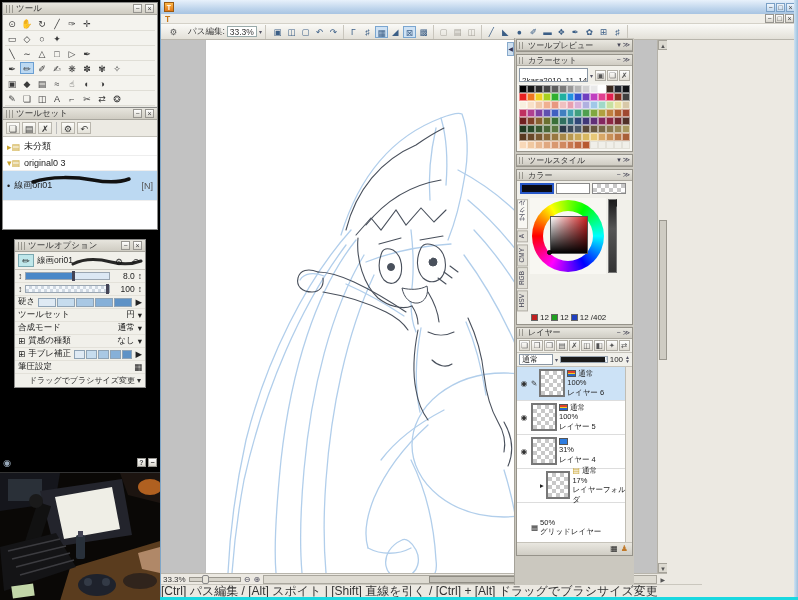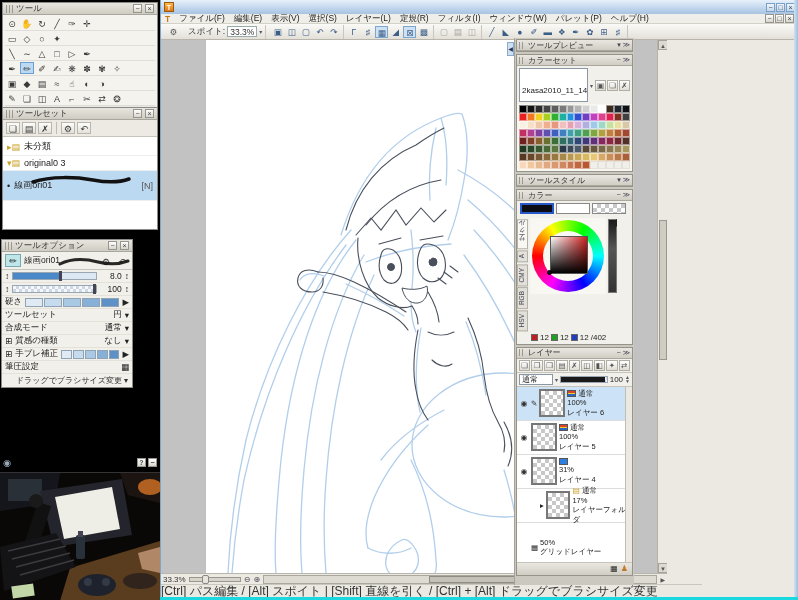--- a/index.html
+++ b/index.html
@@ -80,21 +80,21 @@
   #cyanline { position:absolute; left:160px; top:597px; width:638px; height:3px; background:#19d8e0; }
   #rightborder { position:absolute; left:794px; top:0; width:4px; height:597px; background:linear-gradient(90deg,#cfe2f2,#9cc0de); }
 
   
   #dock { position:absolute; left:514px; top:38px; width:120px; height:547px; background:#cbc8bf; border-left:1px solid #a5a299; padding:1px; }
   .dpanel { background:#f1f0ea; border:1px solid #96938a; margin-bottom:2px; }
   .dhead { height:11px; background:linear-gradient(#e9e7e0,#d0cdc4); border-bottom:1px solid #aaa79e; display:flex; align-items:center; gap:3px; padding:0 2px; font-size:8px; color:#333; }
   .dhead .grip { width:6px; height:7px; background:repeating-linear-gradient(90deg,#9a9890 0 1px,transparent 1px 3px); }
   .dhead .dbtn { margin-left:auto; display:flex; gap:2px; font-size:7px; color:#445; }
   .presetrow { display:flex; align-items:center; gap:2px; padding:2px; }
-  .presetbox { flex:1; background:#fff; border:1px solid #8a97a5; height:12px; font-size:8px; line-height:11px; padding:16px 2px; white-space:nowrap; overflow:hidden; }
+  .presetbox { flex:1; background:#fff; border:1px solid #8a97a5; height:12px; font-size:8px; line-height:11px; padding:6px 2px; white-space:nowrap; overflow:hidden; }
   .mini { width:11px; height:11px; border:1px solid #b0ada4; background:linear-gradient(#fff,#e0ddd4); font-size:7.5px; line-height:10px; text-align:center; color:#555; }
   #palette-grid { display:grid; grid-template-columns:repeat(14,1fr); gap:0; padding:1px 2px 2px 2px; background:#f7f6f1; }
   #palette-grid .cell { height:8px; border:1px solid rgba(255,255,255,.5); }
   #palette-grid .empty { background:#f0efe9; border:1px solid #e3e1d9; }
 
   
   #fgswrow { display:flex; gap:2px; padding:2px 3px; }
   #colorbody { display:flex; padding:1px 1px 0 0; }
   #color-tabs { width:11px; display:flex; flex-direction:column; gap:1px; padding-top:2px; }
   #color-tabs .ctab { writing-mode:vertical-rl; transform:rotate(180deg); font-size:6.5px; color:#445; background:#e2e0d8; border:1px solid #b3b0a7; padding:3px 0; text-align:center; }
@@ -229,21 +229,21 @@
           <span>•</span>
           <span>線画ori01</span>
           <svg class="stroke-thumb" viewBox="0 0 100 12">
             <path d="M2,8 C20,2 45,3 62,6 C78,9 90,8 98,5" fill="none" stroke="#111" stroke-width="3.5" stroke-linecap="round"></path>
           </svg>
           <span class="badge">[N]</span>
         </div>
       </div>
   </div>
 
-  <div class="fpanel" style="left:1px;top:239px;width:132px;">
+  <div class="fpanel" style="left:14px;top:239px;width:132px;">
     <div class="fhead">
       <span class="grip"></span>
       <span class="ftitle">ツールオプション</span>
       <span class="winbtn">−</span>
       <span class="winbtn">×</span>
     </div>
     <div class="tohead">
       <span class="chip">✏</span>
       <span style="font-size:8.5px;">線画ori01</span>
       <svg class="stroke-thumb" style="left:56px;top:4px;width:72px;" viewBox="0 0 72 12">
@@ -362,44 +362,32 @@
     <div id="titlebar">
       <span class="appicon">T</span>
       <span class="tbtns">
         <span class="winbtn">−</span>
         <span class="winbtn">□</span>
         <span class="winbtn">×</span>
       </span>
     </div>
     <div id="menubar">
       <span style="color:#c87818;font-weight:bold;">T</span>
-      <span id="menu-items" style="display:flex;gap:9px;">
-          <span class="mitem">ファイル(F)</span>
-          <span class="mitem">編集(E)</span>
-          <span class="mitem">表示(V)</span>
-          <span class="mitem">選択(S)</span>
-          <span class="mitem">レイヤー(L)</span>
-          <span class="mitem">定規(R)</span>
-          <span class="mitem">フィルタ(I)</span>
-          <span class="mitem">ウィンドウ(W)</span>
-          <span class="mitem">パレット(P)</span>
-          <span class="mitem">ヘルプ(H)</span>
-        </span>
       <span class="docbtns">
         <span class="winbtn">−</span>
         <span class="winbtn">□</span>
         <span class="winbtn">×</span>
       </span>
     </div>
     <div id="maintoolbar">
       <span class="tb-group" style="border:none;">
         <span class="tb-icon" style="color:#555;">⚙</span>
       </span>
       <span class="tb-group" id="zoomdrop">
-        <span>スポイト:</span>
+        <span>パス編集:</span>
         <span class="zval">33.3%</span>
         <span style="font-size:6px;color:#556;">▾</span>
       </span>
       <span id="toolbar-icons" style="display:flex;">
           <span class="tb-group">
             <span class="tb-icon">▣</span>
             <span class="tb-icon">◫</span>
             <span class="tb-icon">▢</span>
             <span class="tb-icon">↶</span>
             <span class="tb-icon">↷</span>

